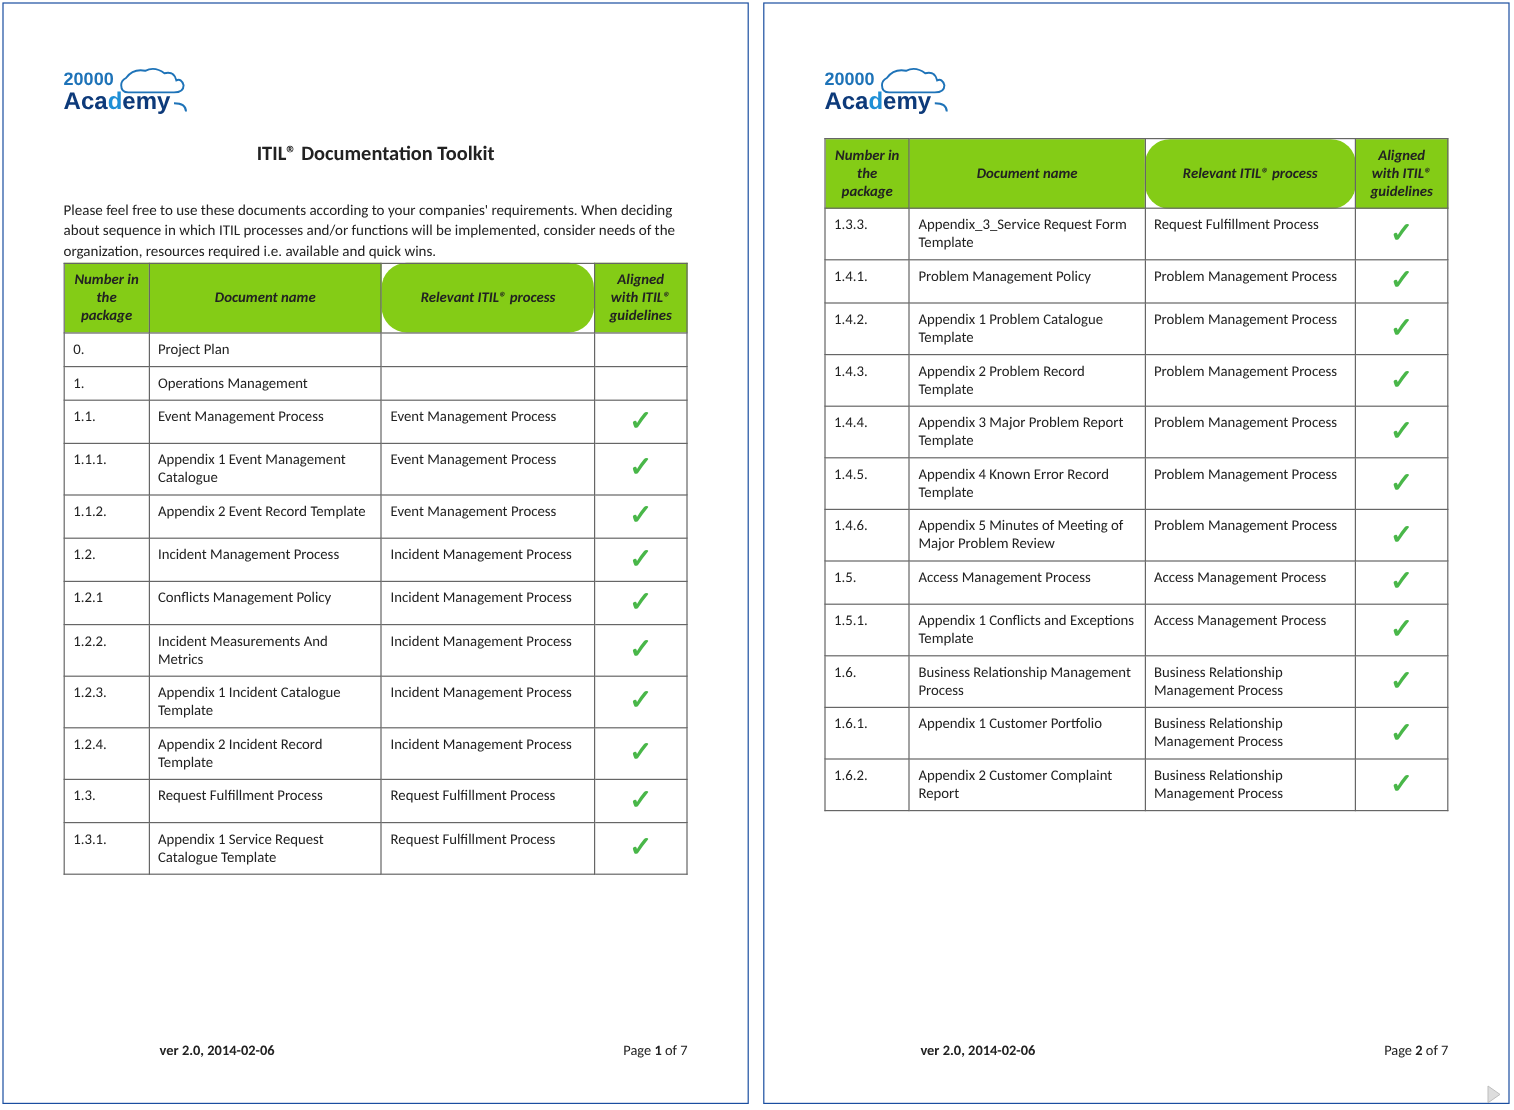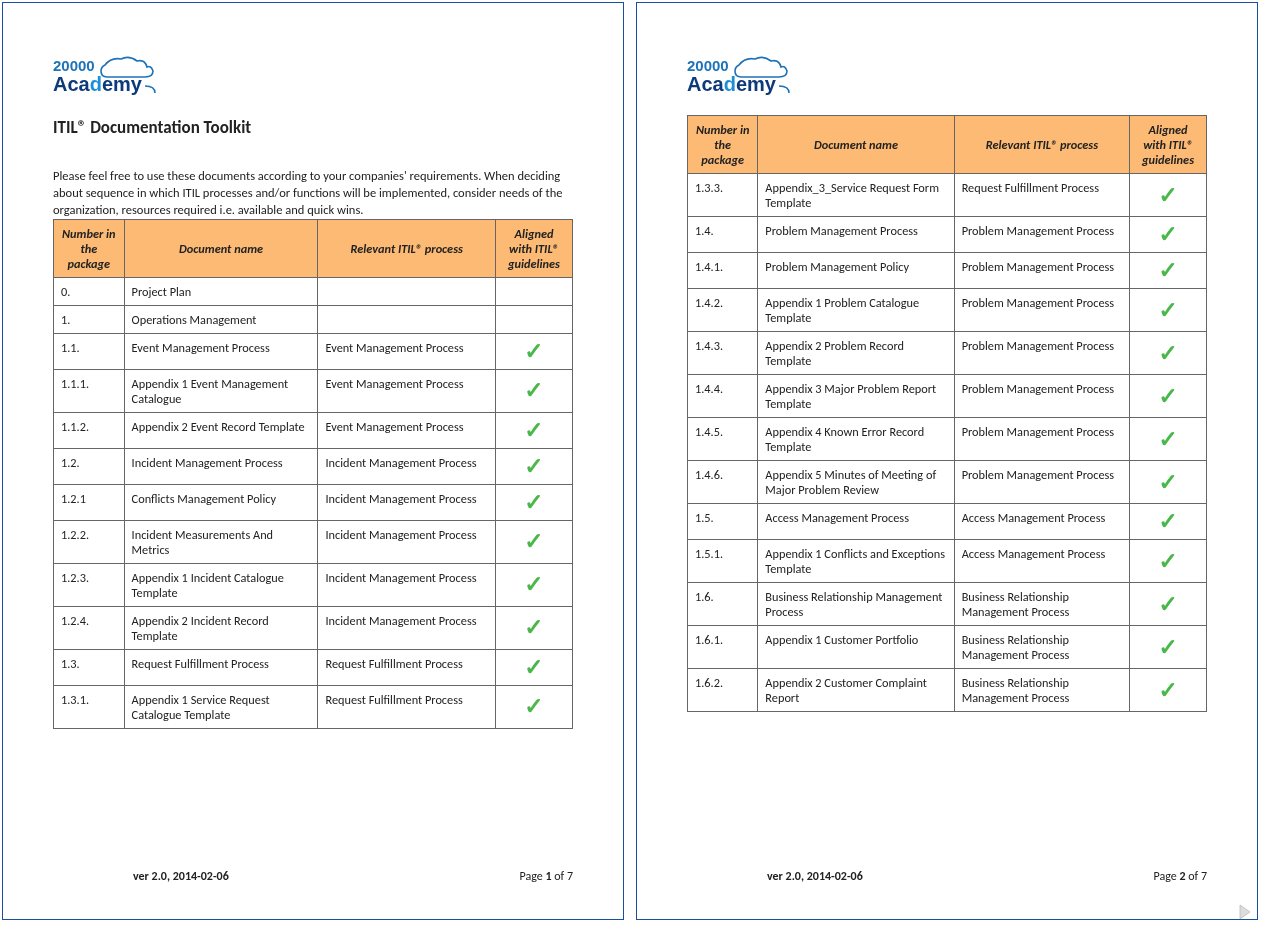--- a/index.html
+++ b/index.html
@@ -2,28 +2,28 @@
 <html><head>
 <meta charset="utf-8">
 <style>
   html,body{margin:0;padding:0;background:#fff;font-family:Calibri,Segoe UI,Arial,sans-serif;color:#222;}
   .canvas{width:1262px;height:925px;position:relative;}
   .page{position:absolute;top:2px;width:622px;height:918px;background:#fff;border:1px solid #1a4ea0;box-sizing:border-box;padding:50px 50px 0 50px;}
   .page.left{left:2px;}
   .page.right{left:636px;}
   .logo{width:130px;height:48px;margin-bottom:14px;position:relative;}
   .logo svg{display:block;}
-  .title{font-weight:bold;font-size:17px;margin:16px 0 30px 0;}
+  .title{text-align:center;font-weight:bold;font-size:17px;margin:16px 0 30px 0;}
   .intro{font-size:12.5px;line-height:1.35;}
   table{border-collapse:collapse;width:100%;font-size:12.3px;}
   th,td{border:1px solid #666;padding:6px 7px;vertical-align:top;text-align:left;}
-  th{background:#fdba74;font-style:italic;font-weight:bold;text-align:center;vertical-align:middle;}
+  th{background:#84cc16;font-style:italic;font-weight:bold;text-align:center;vertical-align:middle;}
   th.num{width:58px;}
   th.doc{width:198px;}
-  th.proc{width:180px;}
+  th.proc{width:180px;border-radius:21px;}
   th.align{width:64px;}
   td.num{width:58px;}
   td.align{text-align:center;vertical-align:middle;}
   .check{color:#49b749;font-size:23px;font-weight:bold;line-height:1;}
   .footer{position:absolute;bottom:36px;left:50px;right:50px;font-size:12px;display:flex;justify-content:space-between;}
   .footer .ver{flex:1;text-align:left;font-weight:bold;}
   .footer .pg{text-align:center;}
   .footer .pg b{font-weight:bold;}
   .nav-arrow{position:absolute;right:8px;bottom:4px;width:18px;height:18px;}
   .nav-arrow svg{display:block;}
@@ -160,26 +160,20 @@
         </tr>
       </thead>
       <tbody id="tbody-1">
           <tr>
             <td class="num">1.3.3.</td>
             <td>Appendix_3_Service Request Form Template</td>
             <td>Request Fulfillment Process</td>
             <td class="align"><span class="check">✓</span></td>
           </tr>
           <tr>
-            <td class="num">1.4.</td>
-            <td>Problem Management Process</td>
-            <td>Problem Management Process</td>
-            <td class="align"><span class="check">✓</span></td>
-          </tr>
-          <tr>
             <td class="num">1.4.1.</td>
             <td>Problem Management Policy</td>
             <td>Problem Management Process</td>
             <td class="align"><span class="check">✓</span></td>
           </tr>
           <tr>
             <td class="num">1.4.2.</td>
             <td>Appendix 1 Problem Catalogue Template</td>
             <td>Problem Management Process</td>
             <td class="align"><span class="check">✓</span></td>

